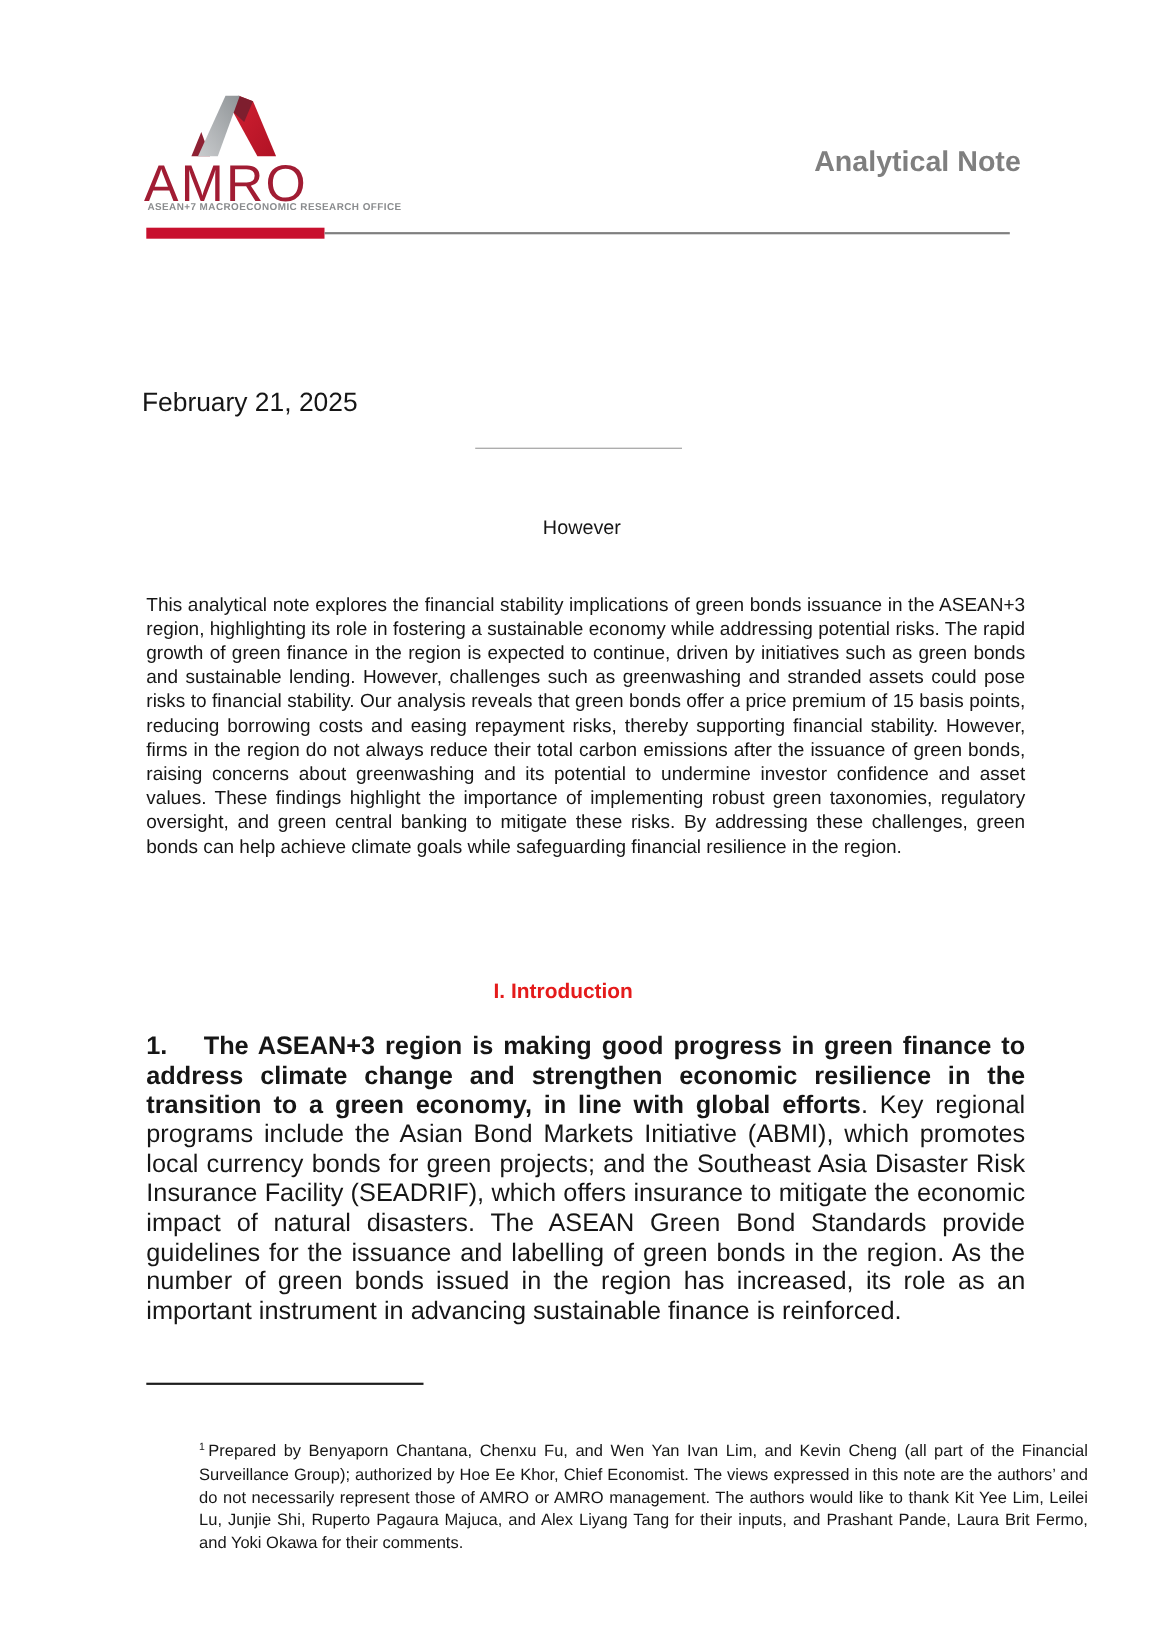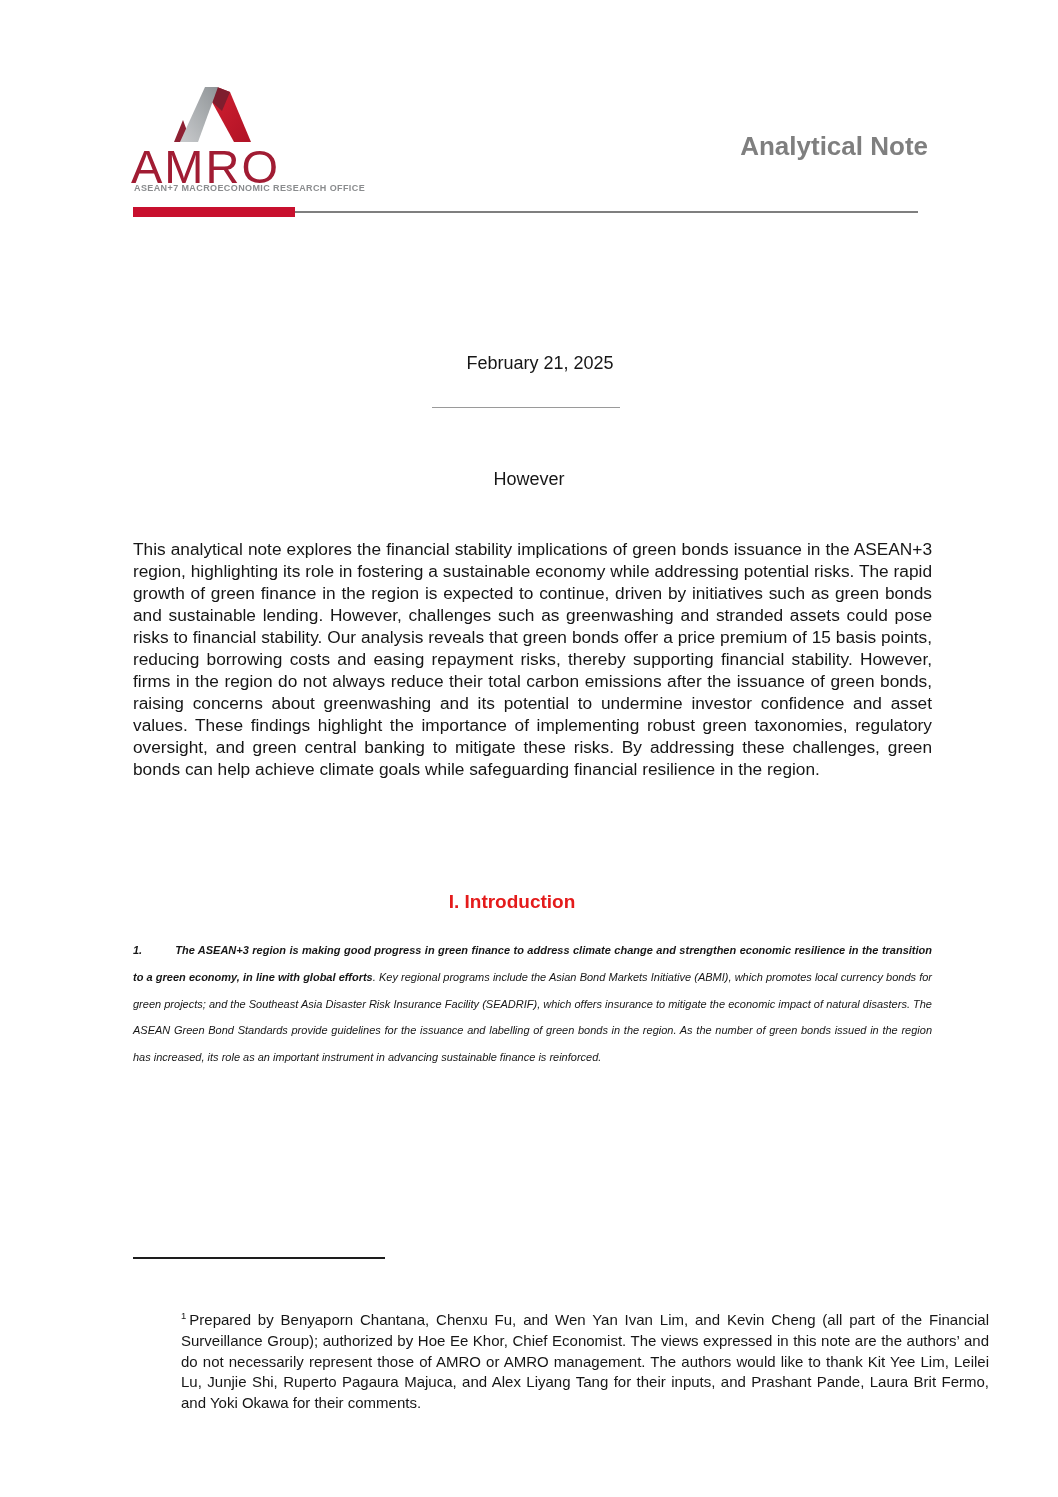--- a/index.html
+++ b/index.html
@@ -29,39 +29,39 @@
   }
   .rule-red{position:absolute;left:133px;top:207px;width:162px;height:10px;background:#C8102E;}
   .rule-gray{position:absolute;left:295px;top:211px;width:623px;height:2px;background:#7F7F7F;}
   
   .doc-title{
     position:absolute;left:129px;top:273px;width:800px;
     text-align:center;font-size:21px;font-weight:700;color:#C00000;
   }
   .doc-title sup{font-size:12px;margin-left:4px;}
   .doc-date{
-    position:absolute;left:140px;top:353px;width:800px;
-    text-align:center;font-size:18px;
+    position:absolute;left:129px;top:353px;width:800px;
+    text-align:left;font-size:24px;
   }
   .date-divider{position:absolute;left:432px;top:407px;width:188px;height:1px;background:#9a9a9a;}
   .abstract-heading{
     position:absolute;left:129px;top:469px;width:800px;
     text-align:center;font-size:18px;
   }
   .abstract-body{
     position:absolute;left:133px;top:538px;width:799px;
     font-size:17.3px;line-height:22px;text-align:justify;
   }
   .section-heading{
     position:absolute;left:112px;top:891px;width:800px;
     text-align:center;font-size:19px;font-weight:700;color:#E41B1B;
   }
   .intro-para{
     position:absolute;left:133px;top:937px;width:799px;
-    font-size:11px;line-height:26.8px;text-align:justify;font-style:italic;
+    font-size:23px;line-height:26.8px;text-align:justify;
   }
   .intro-para .pnum{font-weight:700;}
   .intro-para .tab{display:inline-block;width:33px;}
   .intro-para .lead{font-weight:700;}
   .footnote-sep{position:absolute;left:133px;top:1257px;width:252px;height:2px;background:#1d1d1d;}
   .footnote{
     position:absolute;left:133px;top:1306px;width:808px;
     font-size:15px;line-height:20.8px;text-align:justify;margin-left:48px;
   }
   .footnote sup{font-size:9.5px;margin-right:3px;}

